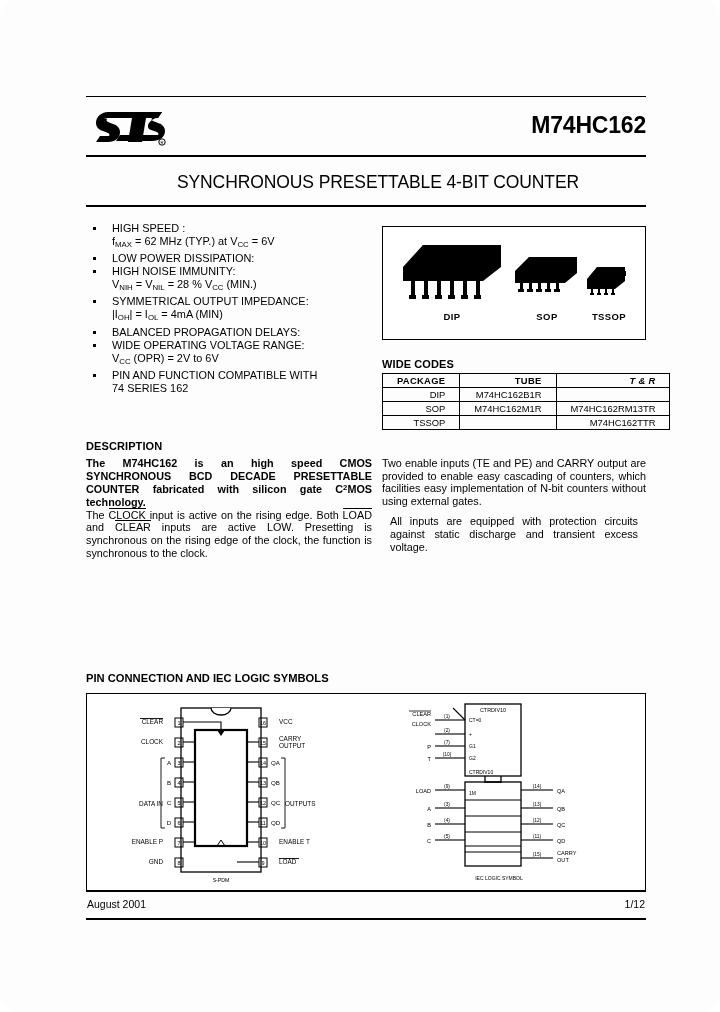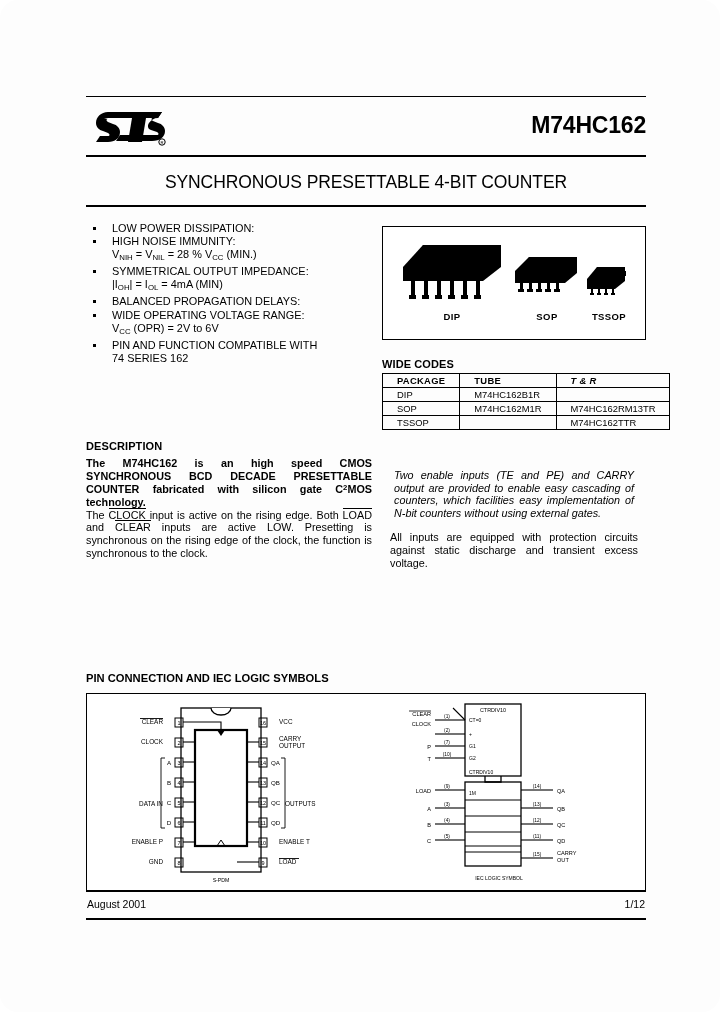--- a/index.html
+++ b/index.html
@@ -53,21 +53,21 @@
   .part-number {
     position: absolute;
     right: 0px; top: 112px;
     font-size: 23px;
     font-weight: bold;
     letter-spacing: -0.2px;
     white-space: nowrap;
   }
   .doc-title {
     position: absolute;
-    left: 0; top: 172px;
+    left: 12px; top: 172px;
     width: 560px;
     text-align: center;
     font-size: 17.5px;
     letter-spacing: -0.1px;
     white-space: nowrap;
   }
 
   
   .features {
     position: absolute;
@@ -145,21 +145,21 @@
   }
   .oc-table {
     position: absolute;
     left: 296px; top: 373px;
     width: 262px;
     border-collapse: collapse;
     font-size: 9.4px;
   }
   .oc-table td, .oc-table th {
     border: 1px solid #000;
-    text-align: left;
+    text-align: right;
     height: 13px;
     padding: 0 14px;
   }
   .oc-table th { font-weight: bold; letter-spacing: 0.3px; }
   .oc-c1 { width: 56px; }
   .oc-c2 { width: 99px; }
   .oc-c3 { width: 107px; font-style: italic; }
 
   
   .pin-head {
@@ -224,20 +224,25 @@
   <div class="part-number">M74HC162</div>
 
   <div class="hdr-rule-mid"></div>
 
   <div class="doc-title">SYNCHRONOUS PRESETTABLE 4-BIT COUNTER</div>
 
   <div class="hdr-rule-bot"></div>
 
   <div class="features">
 
+    <div class="feat">
+      <span class="bullet"></span>
+      <span class="l1">HIGH SPEED :</span>
+      <span class="l2">f<sub>MAX</sub> = 62 MHz (TYP.) at V<sub>CC</sub> = 6V</span>
+    </div>
 
     <div class="feat">
       <span class="bullet"></span>
       <span class="l1">LOW POWER DISSIPATION:</span>
     </div>
 
     <div class="feat">
       <span class="bullet"></span>
       <span class="l1">HIGH NOISE IMMUNITY:</span>
       <span class="l2">V<sub>NIH</sub> = V<sub>NIL</sub> = 28 % V<sub>CC</sub> (MIN.)</span>
@@ -269,21 +274,21 @@
   </div>
 
   <div class="sec-head desc-head">DESCRIPTION</div>
 
   <div class="desc-left">
     <p style="margin:0;font-weight:bold;"><span>The M74HC162 is an high speed CMOS SYNCHRONOUS BCD DECADE PRESETTABLE COUNTER fabricated with silicon gate C</span><sup>2</sup><span>MOS technology.</span></p>
     <p style="margin:0;"><span>The </span><span class="ovl">CLOCK</span><span> input is active on the rising edge. Both </span><span class="ovl">LOAD</span><span> and </span><span class="ovl">CLEAR</span><span> inputs are active LOW. Presetting is synchronous on the rising edge of the clock, the function is synchronous to the clock.</span></p>
   </div>
 
   <div class="desc-right">
-    <p style="margin:12px;font-style:italic;">Two enable inputs (TE and PE) and CARRY output are provided to enable easy cascading of counters, which facilities easy implementation of N-bit counters without using external gates.</p>
+    <p style="margin:0;">Two enable inputs (TE and PE) and CARRY output are provided to enable easy cascading of counters, which facilities easy implementation of N-bit counters without using external gates.</p>
     <p style="margin:8px;">All inputs are equipped with protection circuits against static discharge and transient excess voltage.</p>
   </div>
 
   <div class="pkg-panel">
 
     <div class="pkg-item" style="left:14px; top:10px; width:110px; height:72px;">
       <svg width="110" height="72" viewBox="0 0 110 72">
         <g fill="#000">
           <polygon points="6,30 26,8 104,8 104,30 86,44 6,44"></polygon>
           <polygon points="26,8 104,8 104,14 24,14"></polygon>

